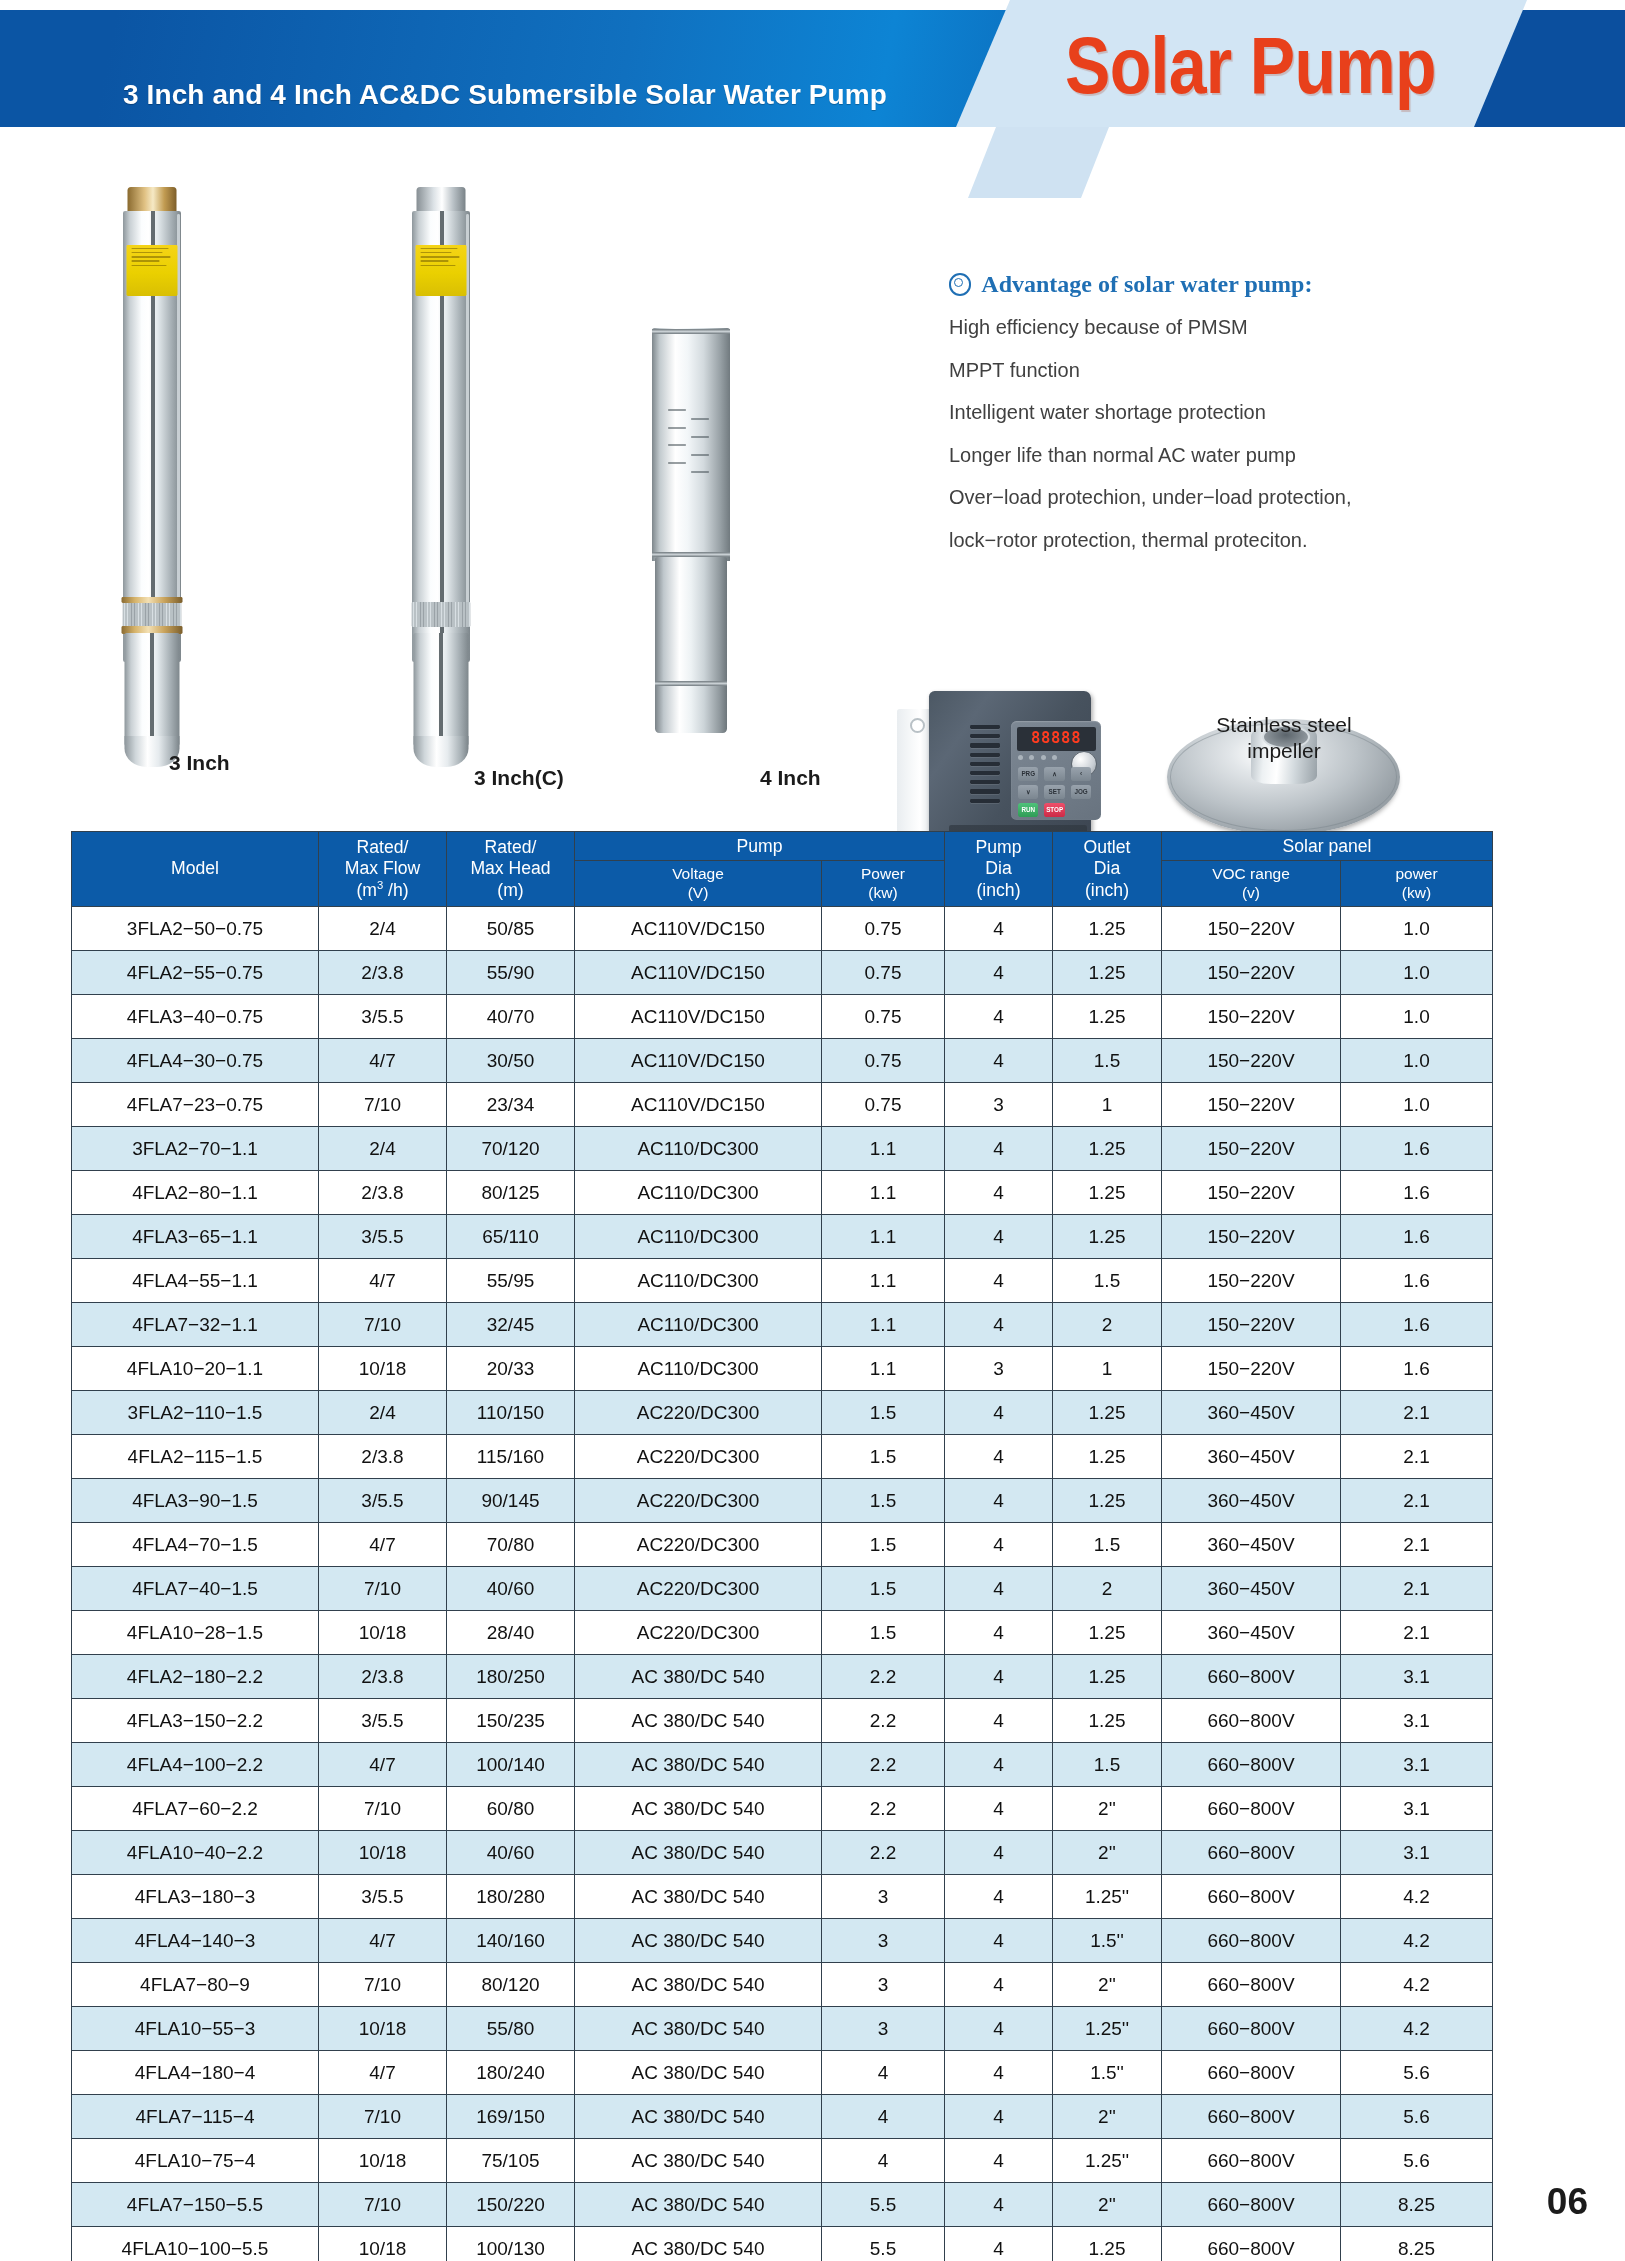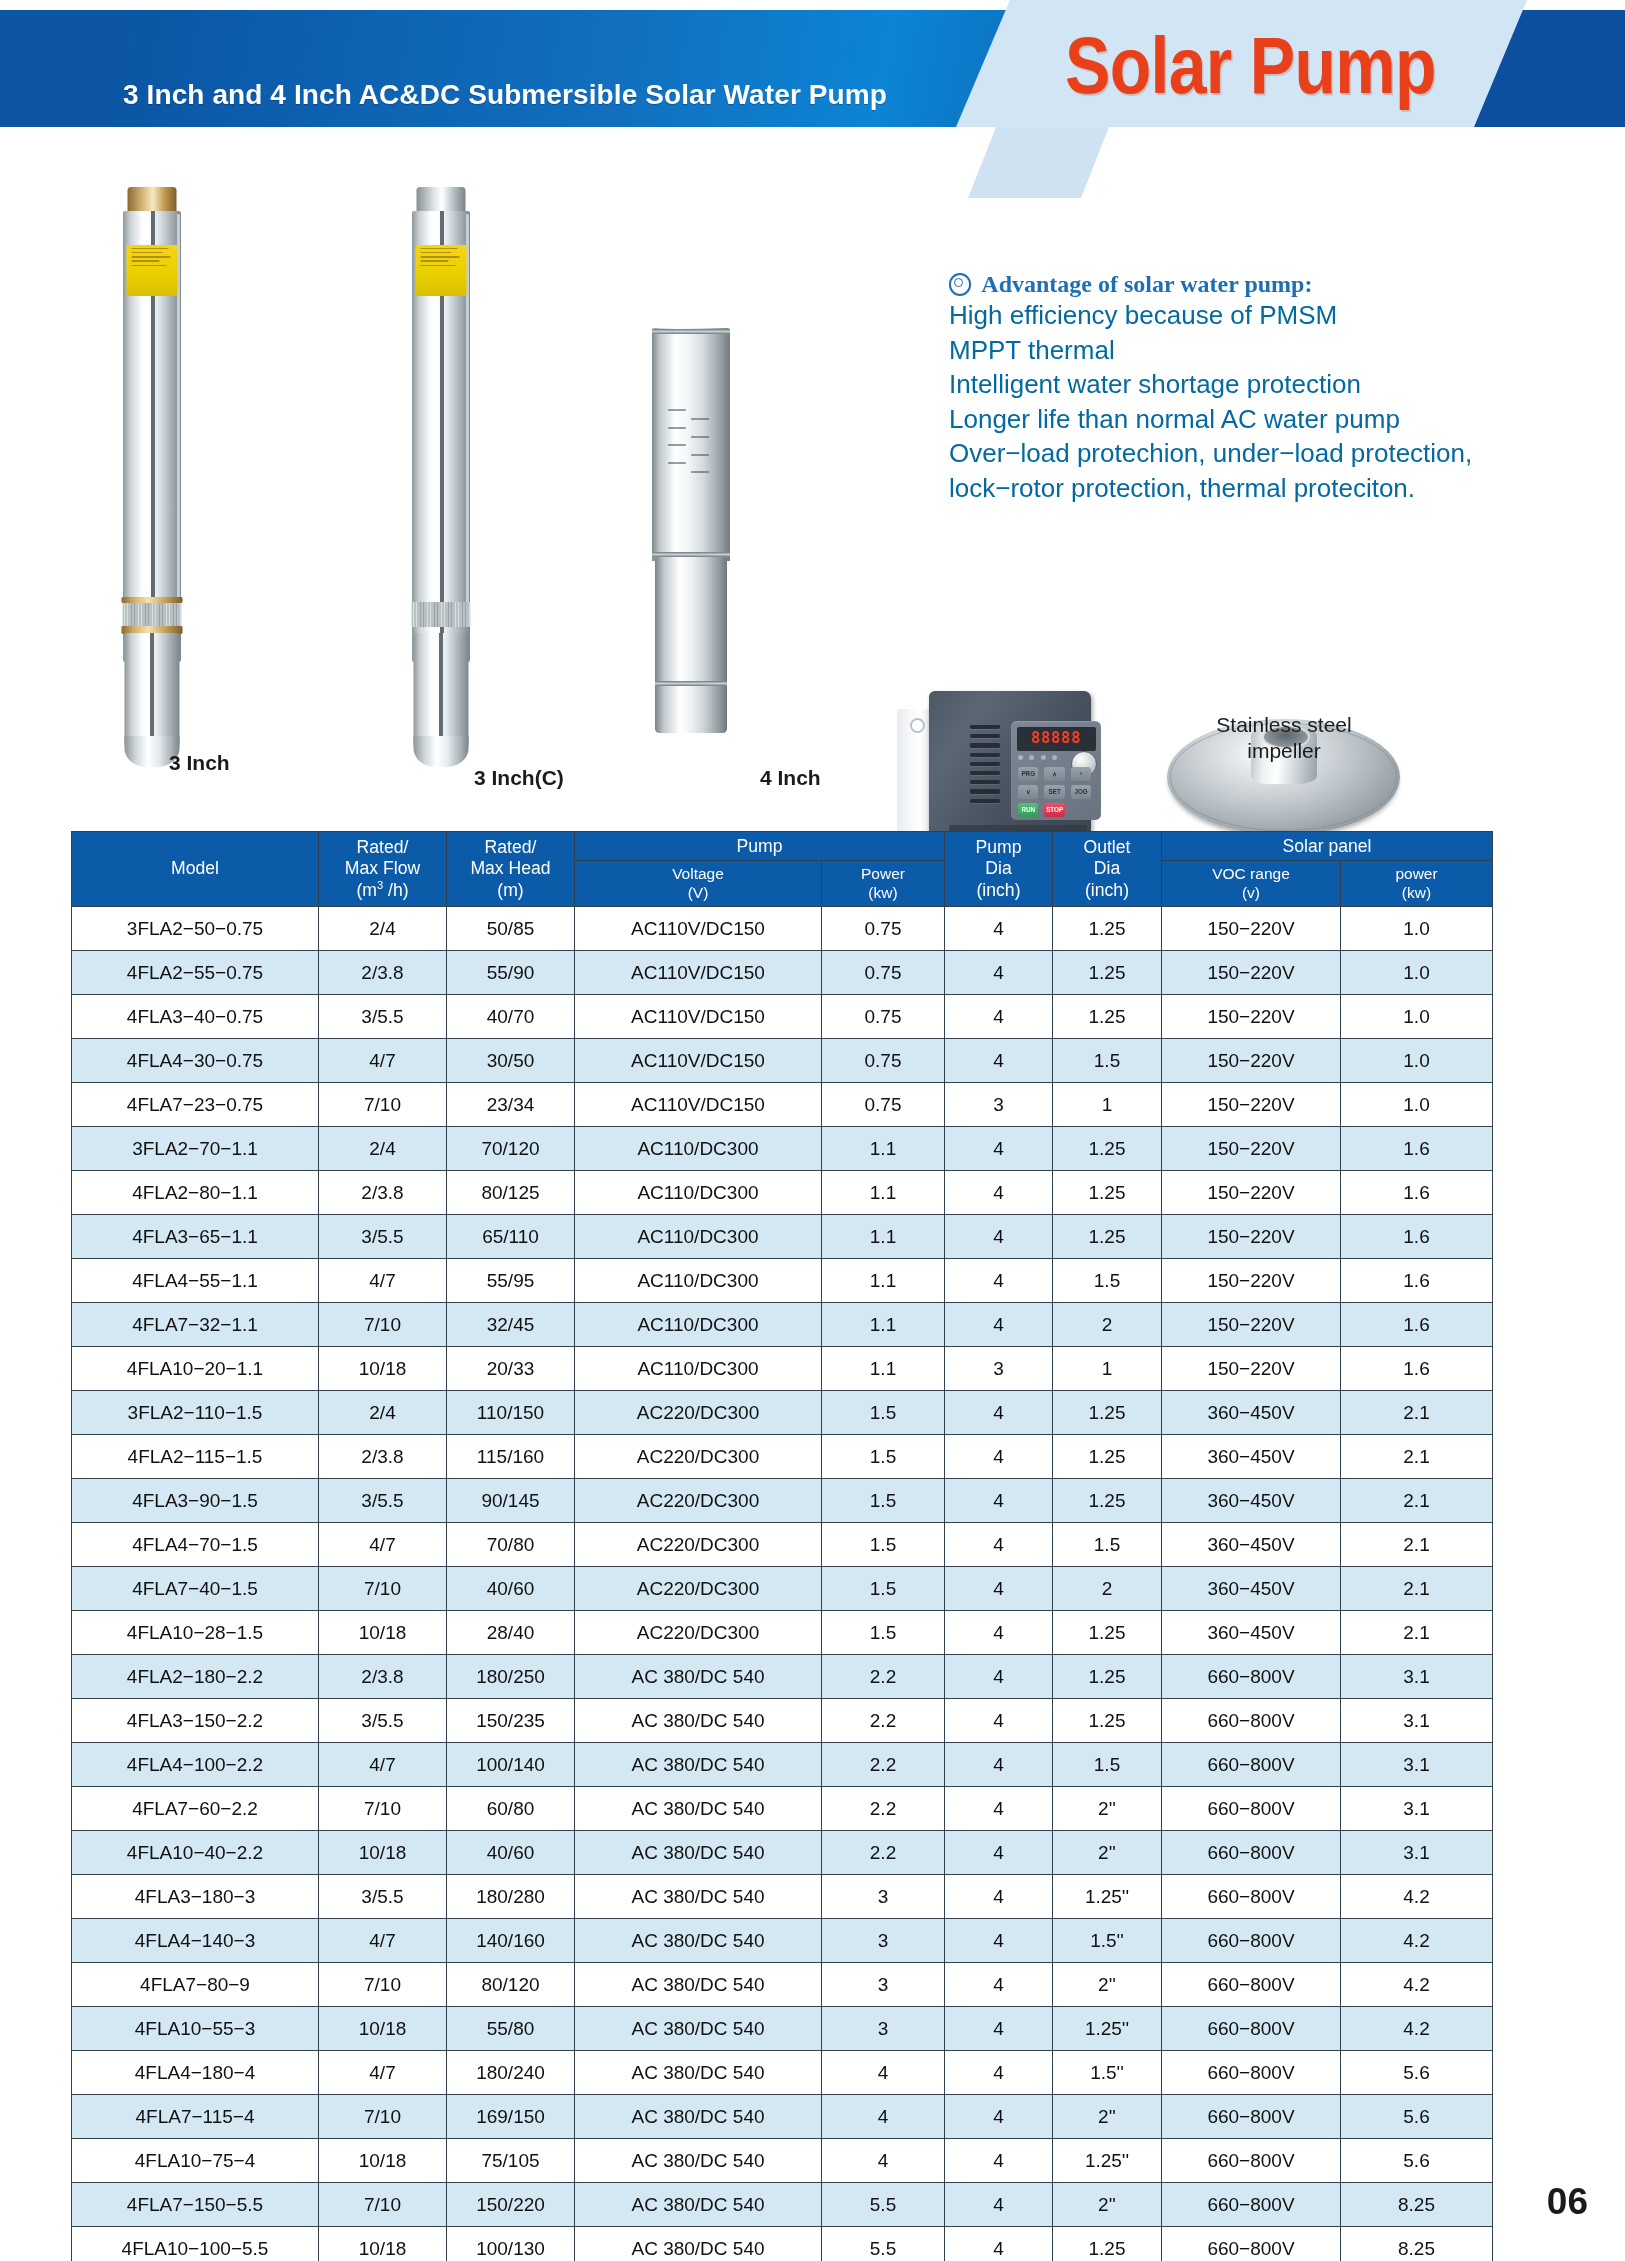--- a/index.html
+++ b/index.html
@@ -222,21 +222,21 @@
     display:flex;align-items:center;gap:10px;margin-top:24px;
   }
   .adv-ring{
     width:18.3px;height:18.3px;border-radius:50%;
     border:2.1px solid #1f6fb4;position:relative;flex:0 0 auto;
   }
   .adv-ring:after{
     content:"";position:absolute;left:2.8px;top:2.8px;width:7px;height:7px;
     border-radius:50%;border:1.4px solid #1f6fb4;
   }
-  .adv-line{font-size:26px;color:#0369a1;line-height:1.33;white-space:nowrap;}
+  .adv-line{font-size:20px;color:#404040;line-height:1.33;white-space:nowrap;margin-top:16px;}
 
   
   .spec-wrap{position:absolute;left:71px;top:831px;width:1421px;}
   table.spec{border-collapse:collapse;width:1421px;table-layout:fixed;}
   table.spec th, table.spec td{
     border:0.7px solid #31404d;
     text-align:center;vertical-align:middle;
     color:#111111;
   }
   table.spec thead th{
@@ -387,21 +387,21 @@
   <div>Stainless steel</div>
   <div>impeller</div>
 </div>
 
 <div class="advantage">
   <div class="adv-head">
     <span class="adv-ring"></span>
     <span>Advantage of solar water pump:</span>
   </div>
   <div class="adv-line">High efficiency because of PMSM</div>
-  <div class="adv-line">MPPT thermal</div>
+  <div class="adv-line">MPPT function</div>
   <div class="adv-line">Intelligent water shortage protection</div>
   <div class="adv-line">Longer life than normal AC water pump</div>
   <div class="adv-line">Over−load protechion, under−load protection,</div>
   <div class="adv-line">lock−rotor protection, thermal proteciton.</div>
 </div>
 
 <div class="spec-wrap">
   <table class="spec">
     <colgroup>
       <col style="width:247px">

